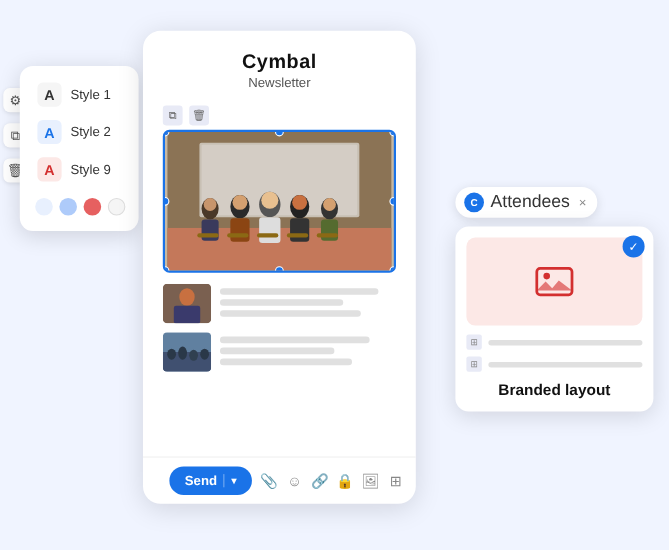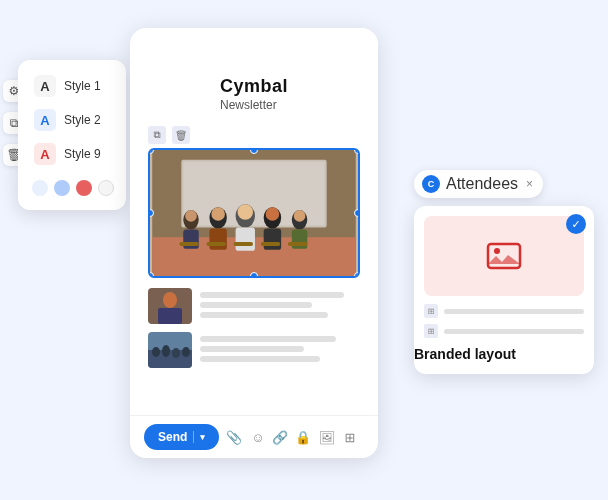--- a/index.html
+++ b/index.html
@@ -22,21 +22,21 @@
       background: #fff;
       border-radius: 16px;
       box-shadow: 0 4px 24px rgba(0,0,0,0.13);
       overflow: hidden;
       display: flex;
       flex-direction: column;
       align-items: center;
     }
     .newsletter-header {
       padding: 18px 0 4px 0;
-      margin-top: 30px;
+      text-align: center;
     }
     .newsletter-title {
       font-size: 18px;
       font-weight: 800;
       letter-spacing: 0.5px;
       color: #111;
     }
     .newsletter-subtitle {
       font-size: 12px;
       color: #555;
@@ -117,21 +117,21 @@
     }
     .line-placeholder {
       height: 6px;
       border-radius: 3px;
       background: #e0e0e0;
     }
 
     
     .bottom-toolbar {
       width: 100%;
-      padding: 8px 14px;
+      padding: 8px 24px;
       display: flex;
       align-items: center;
       gap: 8px;
       border-top: 1px solid #f0f0f0;
     }
     .send-button {
       background: #1a73e8;
       color: #fff;
       border: none;
       border-radius: 20px;
@@ -307,20 +307,21 @@
       font-size: 8px;
       color: #888;
     }
     .mini-line {
       flex: 1;
       height: 5px;
       background: #e0e0e0;
       border-radius: 3px;
     }
     .branded-label {
+      text-align: center;
       font-size: 14px;
       font-weight: 700;
       color: #111;
       padding: 8px 0 0 0;
     }
 
     
     .left-sidebar {
       position: absolute;
       left: 0;

